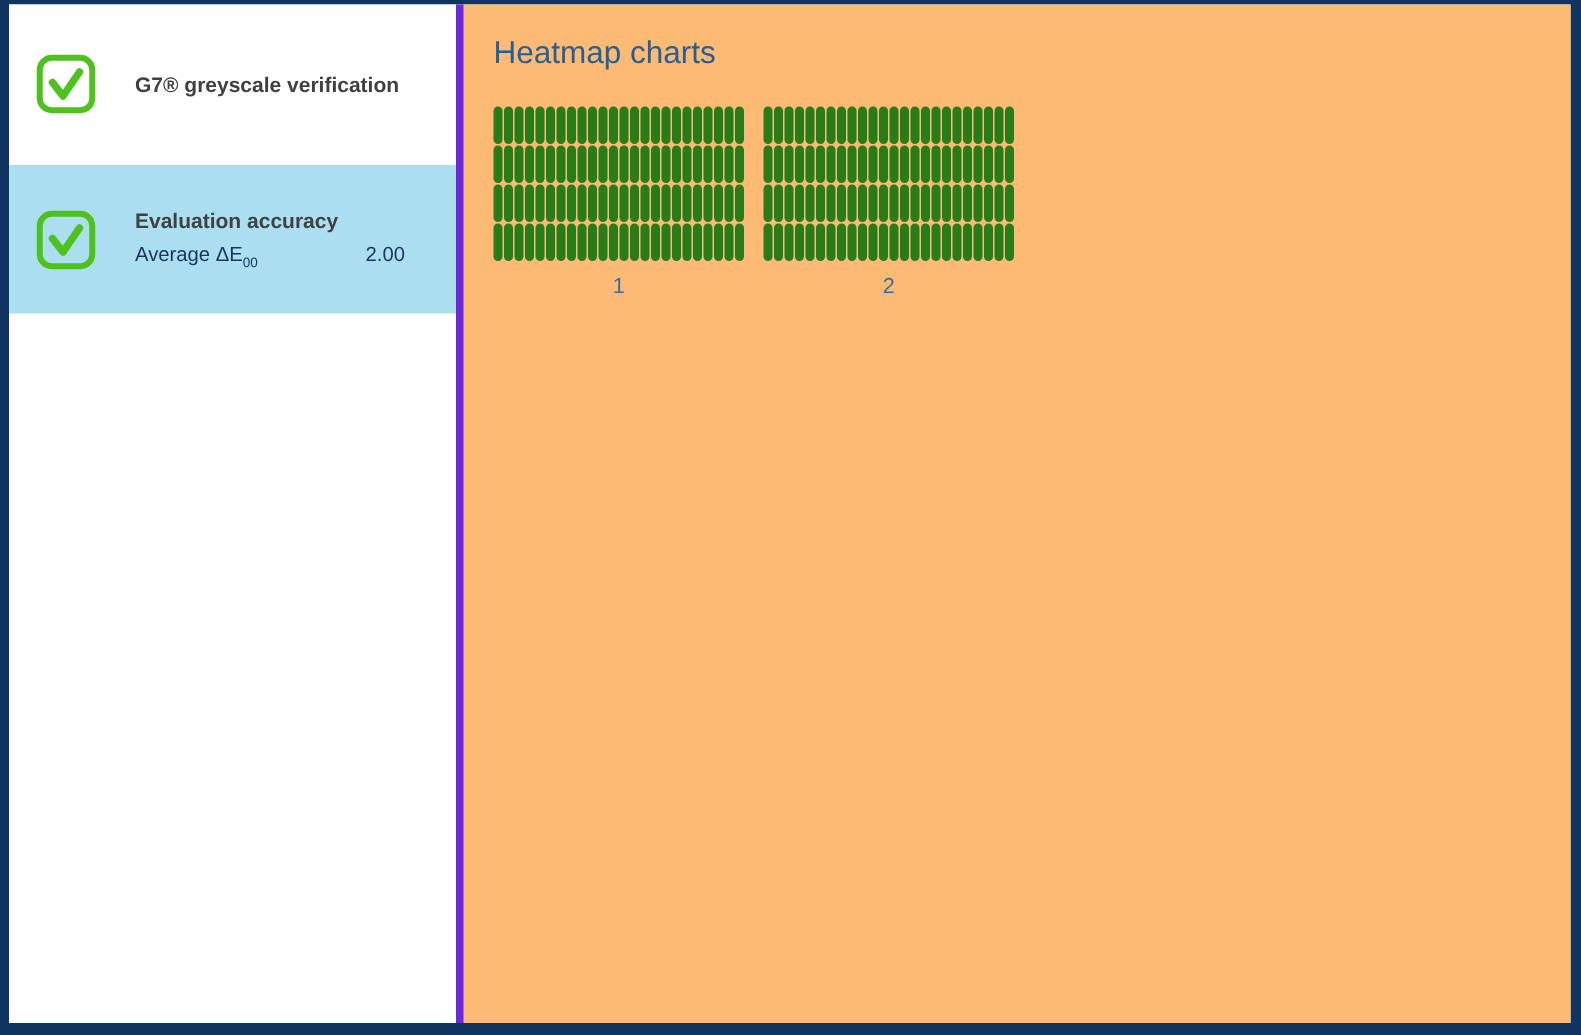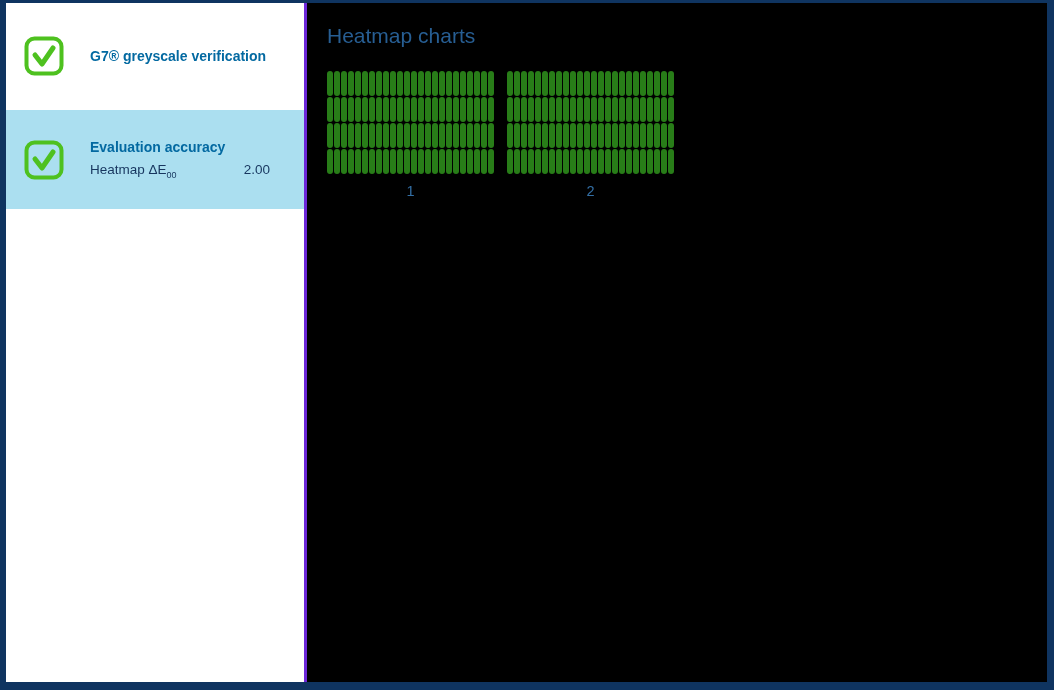--- a/index.html
+++ b/index.html
@@ -41,33 +41,33 @@
     height: 99px;
     margin-top: 2px;
   }
   .check-icon {
     width: 40px; height: 40px;
     margin-left: 18px; flex-shrink: 0;
     display: block;
   }
   .item-body { margin-left: 26px; flex: 1; margin-right: 34px; }
   .item-label {
-    font-weight: bold; font-size: 14px; color: #0369a1;
+    font-weight: bold; font-size: 14px; color: #404040;
   }
   .metric-row {
     display: flex; justify-content: space-between;
     font-size: 13.5px; color: #17365f;
     margin-top: 7px;
   }
   .metric-name sub { font-size: 9px; }
 
   
   .main {
-    flex: 1; background: #000000;
-    border-left: 3px solid #6d28d9;
+    flex: 1; background: #fdba74;
+    border-left: 5px solid #6d28d9;
     padding: 0 8px 0 20px;
     overflow: hidden;
   }
   .main-title {
     padding-top: 21px;
     font-size: 21px;
     color: #275e93;
   }
   .heatmaps {
     margin-top: 23px;
@@ -123,21 +123,21 @@
       </div>
 
       <div class="sidebar-item selected">
         <svg class="check-icon" viewBox="0 0 40 40">
           <rect x="2.5" y="2.5" width="35" height="35" rx="8" fill="none" stroke="#4ec11f" stroke-width="4"></rect>
           <path d="M11 19 L18 28 L29 12" fill="none" stroke="#4ec11f" stroke-width="5" stroke-linecap="round" stroke-linejoin="round"></path>
         </svg>
         <div class="item-body">
           <div class="item-label">Evaluation accuracy</div>
           <div class="metric-row">
-            <span class="metric-name"><span>Heatmap ΔE</span><sub>00</sub></span>
+            <span class="metric-name"><span>Average ΔE</span><sub>00</sub></span>
             <span class="metric-value">2.00</span>
           </div>
         </div>
       </div>
     </aside>
 
     <main class="main">
       <div class="main-title">Heatmap charts</div>
       <div class="heatmaps" id="heatmaps">
           <div>

